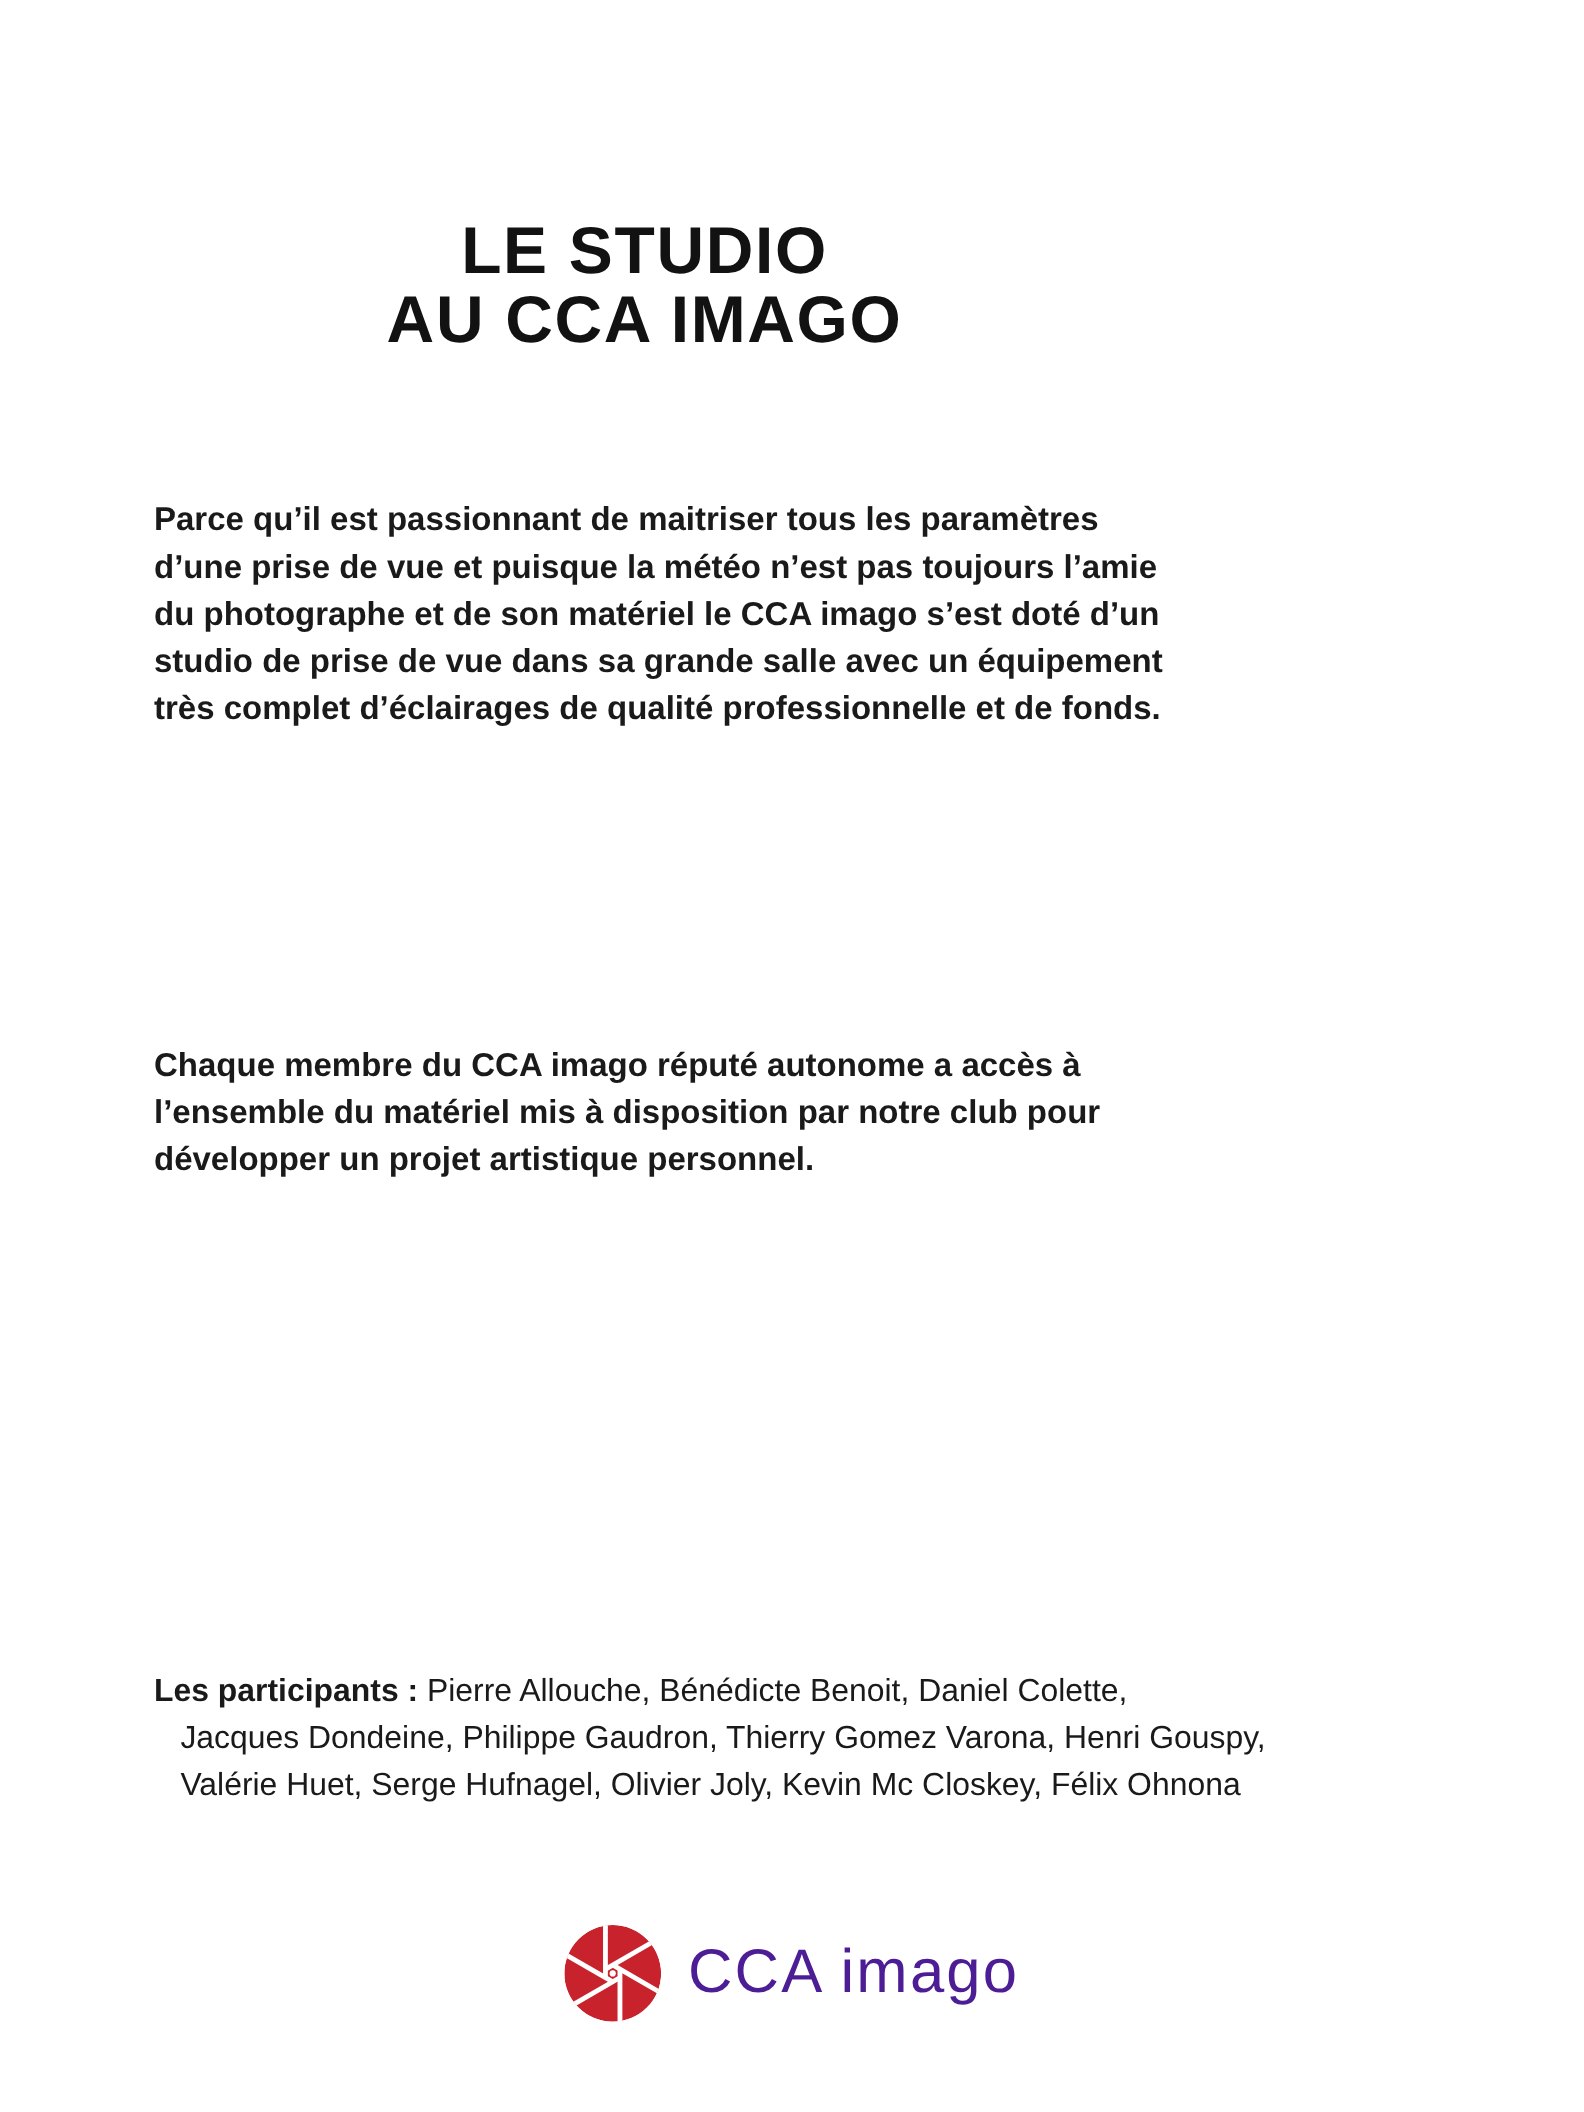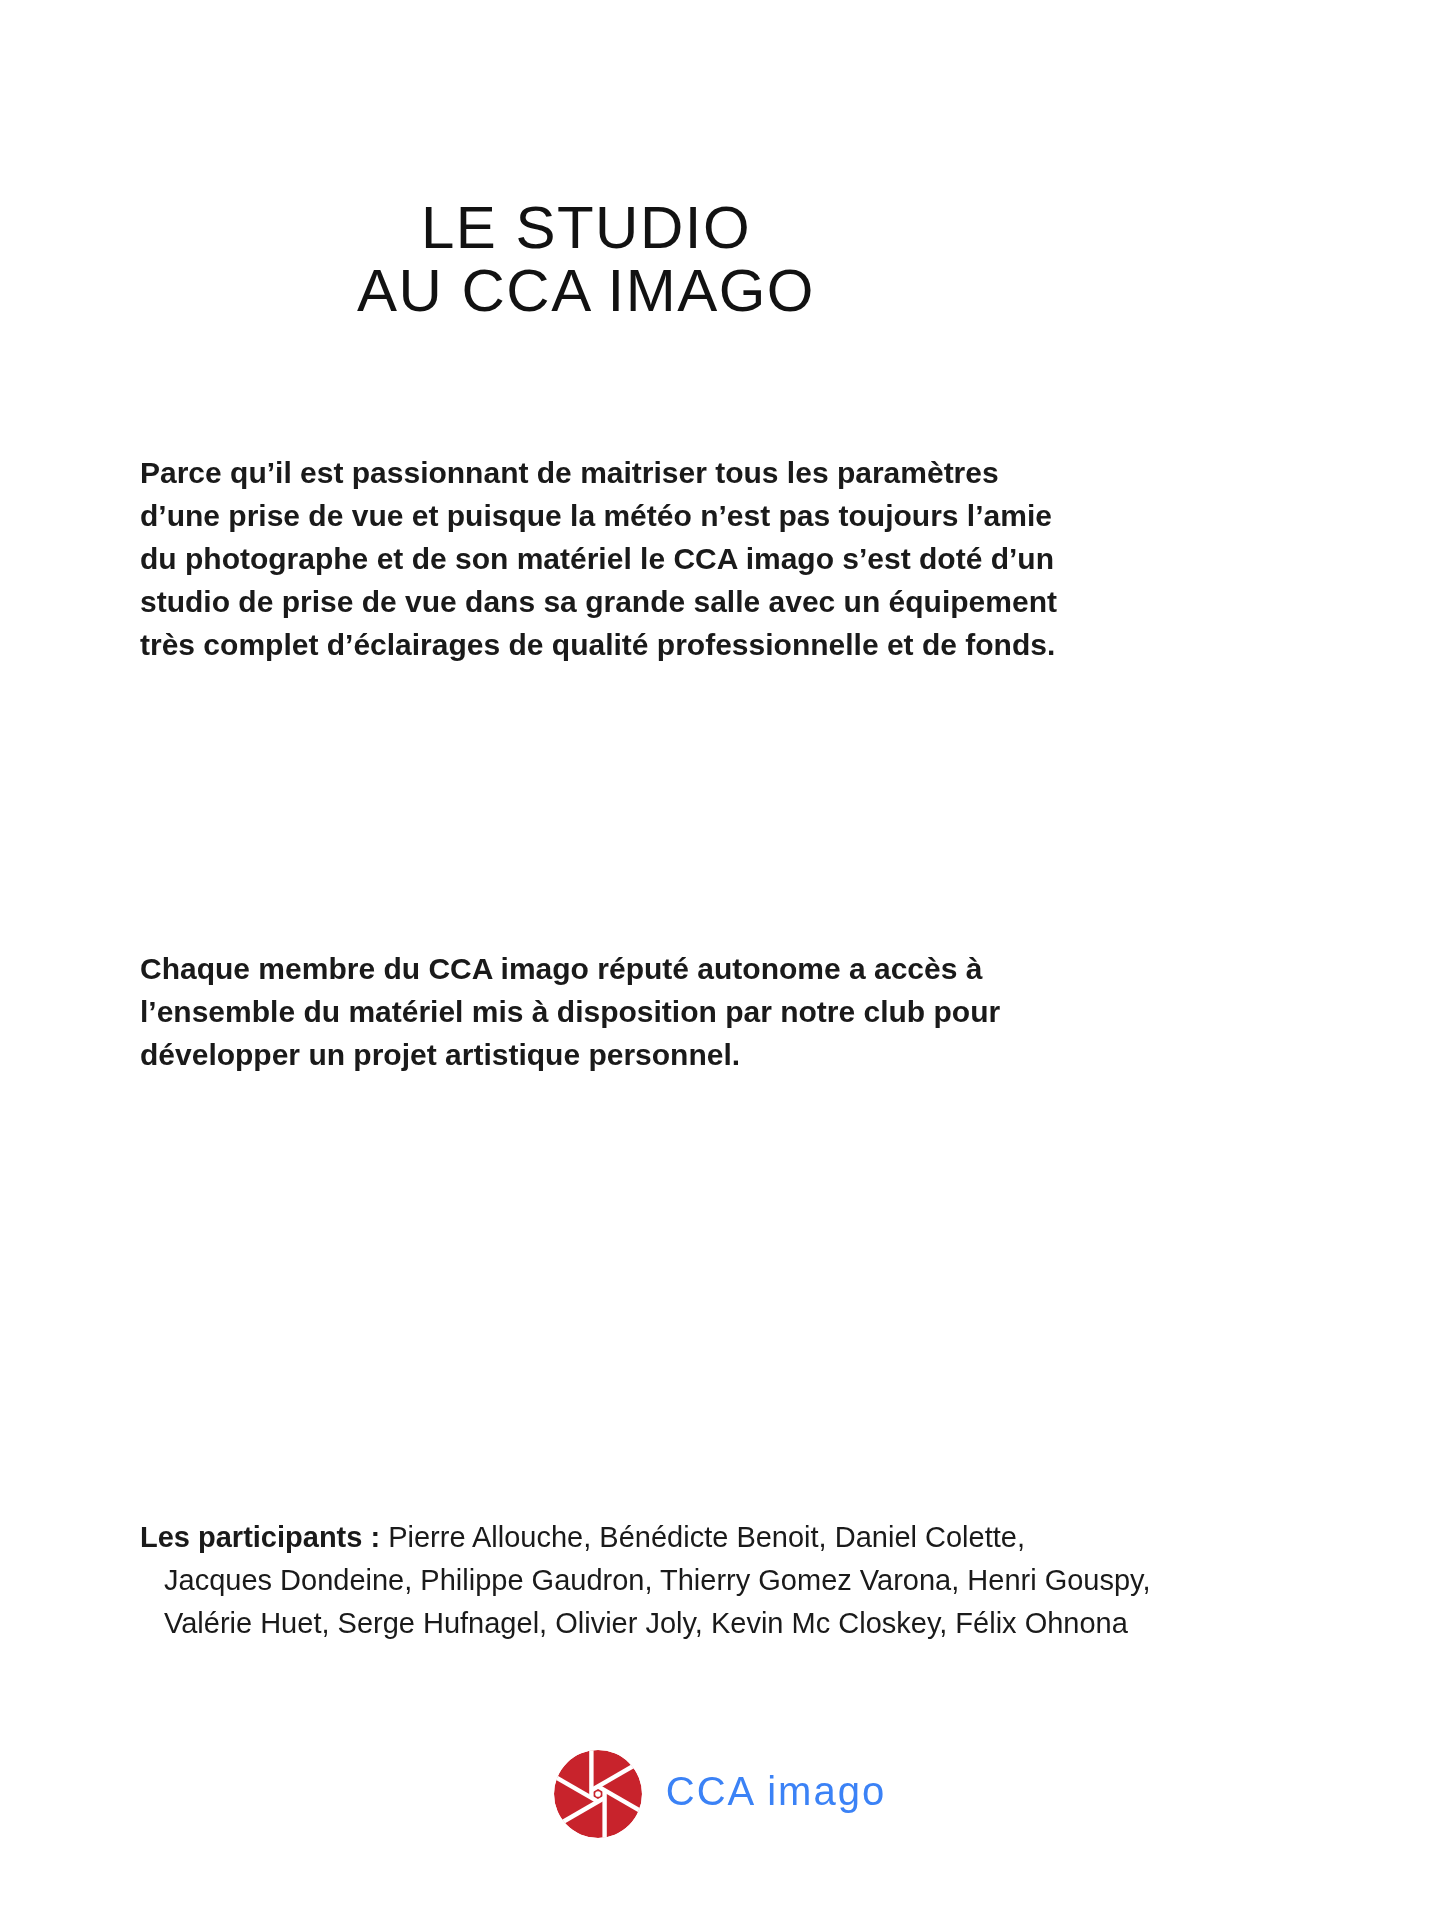--- a/index.html
+++ b/index.html
@@ -20,21 +20,21 @@
 
   .doc-title {
     position: absolute;
     left: 140px;
     top: 196px;
     width: 892px;
     margin: 0;
     text-align: center;
     font-size: 60px;
     line-height: 63px;
-    font-weight: 400;
+    font-weight: 700;
     letter-spacing: 1.5px;
     color: #121212;
   }
 
   .body-par {
     position: absolute;
     left: 140px;
     width: 1100px;
     margin: 0;
     font-size: 30px;
@@ -66,24 +66,24 @@
     justify-content: center;
     align-items: center;
     gap: 24px;
   }
   .logo-mark {
     width: 88px;
     height: 88px;
     flex: 0 0 auto;
   }
   .logo-text {
-    font-size: 40px;
+    font-size: 56px;
     font-weight: 300;
     letter-spacing: 2px;
-    color: #3b82f6;
+    color: #4c1d95;
     padding-bottom: 6px;
   }
 </style>
 </head>
 <body>
 
 <div class="page">
 
   <h1 class="doc-title lines">LE STUDIO
 AU CCA IMAGO</h1>

